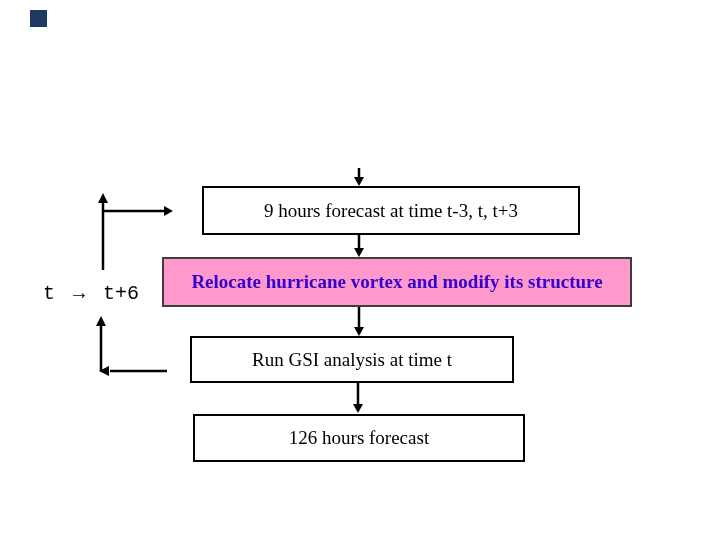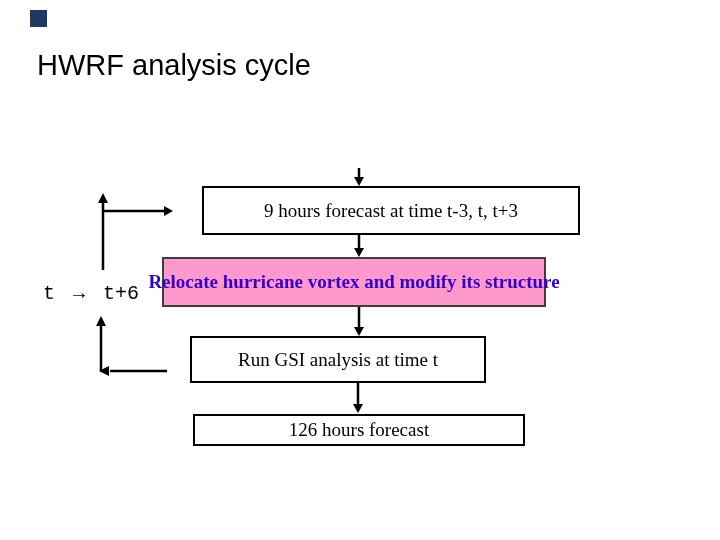--- a/index.html
+++ b/index.html
@@ -44,41 +44,40 @@
     box-sizing:border-box;
   }
   .fc-box.highlight{
     background:var(--highlight-box-fill);
     border:2px solid var(--highlight-box-border);
     color:var(--highlight-box-text);
     font-weight:bold;
   }
   #box-hwrf-analysis { left:174px; top:118px; width:378px; height:50px; }
   #box-forecast-9h   { left:174px; top:186px; width:378px; height:49px;margin-left:28px; }
-  #box-relocate      { left:162px; top:257px; width:384px; height:50px; }
-  #box-run-gsi       { left:190px; top:336px; width:296px; height:47px; }
-  #box-forecast-126h { left:193px; top:414px; width:332px; height:32px; }
+  #box-relocate      { left:162px; top:257px; width:470px; height:50px; }
+  #box-run-gsi       { left:190px; top:336px; width:324px; height:47px; }
+  #box-forecast-126h { left:193px; top:414px; width:332px; height:48px; }
   .loop-label{
     position:absolute;left:36px;top:282px;width:110px;
     font-size:20px;color:var(--text);
     font-family:Liberation Mono, monospace;
     text-align:center;word-spacing:6px;white-space:nowrap;
   }
   svg.arrows{position:absolute;left:0;top:0;width:720px;height:540px;}
   svg.arrows line{stroke:var(--arrow);stroke-width:2.5px;}
   svg.arrows polygon{fill:var(--arrow);stroke:none;}
 </style>
 </head>
 <body>
 
 <div class="slide">
 
   <div class="decor-square"></div>
 
-  <div class="slide-title">HWRF analysis cycle</div>
 
   <svg class="arrows" viewBox="0 0 720 540" aria-hidden="true">
     <g>
       <line x1="359" y1="168" x2="359" y2="178"></line>
       <polygon points="354,177 364,177 359,186"></polygon>
     </g>
     <g>
       <line x1="359" y1="235" x2="359" y2="249"></line>
       <polygon points="354,248 364,248 359,257"></polygon>
     </g>

